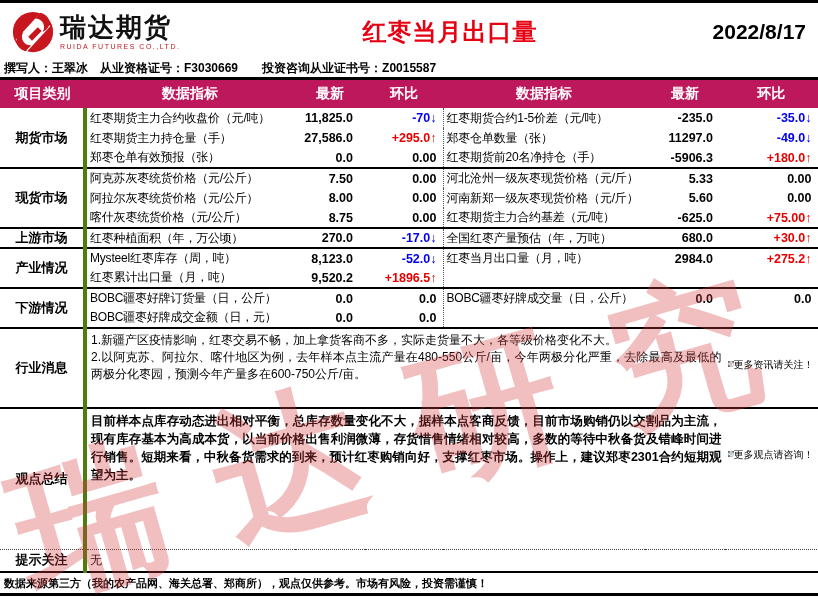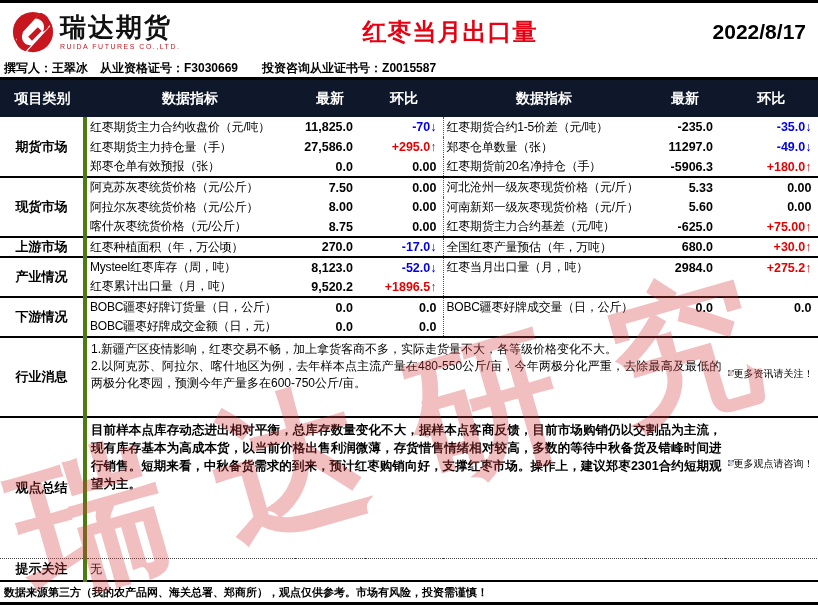--- a/index.html
+++ b/index.html
@@ -14,21 +14,21 @@
   .logo-text { display:flex; flex-direction:column; line-height:1; }
   .logo-name { font-size:26px; font-weight:bold; color:#111; letter-spacing:2px; }
   .logo-sub { font-size:7px; color:#c8161e; letter-spacing:1.5px; margin-top:3px; }
   .report-title { flex:1; text-align:center; font-size:24px; font-weight:bold; color:#e60012; letter-spacing:1px; }
   .report-date { width:150px; text-align:right; font-size:21px; font-weight:bold; color:#000; padding-right:4px; }
 
   .byline { height:21px; line-height:19px; font-size:12px; font-weight:bold; color:#000; padding-left:4px; border-bottom:3px solid #000; }
 
   
   table { width:818px; border-collapse:collapse; table-layout:fixed; border-right:1px dotted #888; }
-  th { background:#0f172a; color:#fff; font-size:14px; font-weight:bold; height:37px; text-align:center; }
+  th { background:#be185d; color:#fff; font-size:14px; font-weight:bold; height:28px; text-align:center; }
   td { height:20px; font-size:12px; color:#000; white-space:nowrap; overflow:hidden; vertical-align:middle; }
   td.cat { text-align:center; border-right:4px solid #4d7c0f; font-size:13px;font-weight:bold; }
   td.ind { text-align:left; padding-left:3px; letter-spacing:-0.2px; }
   td.val { text-align:right; font-weight:bold; padding-right:12px; font-size:12.5px; }
   td.chg { text-align:right; font-weight:bold; padding-right:6px; font-size:12.5px; }
   td.dotsep { border-right:1px dotted #555; }
   tr.sec td { border-top:2px solid #000; }
   td.chg.up { color:#e80000; }
   td.chg.down { color:#0000f0; }
 

